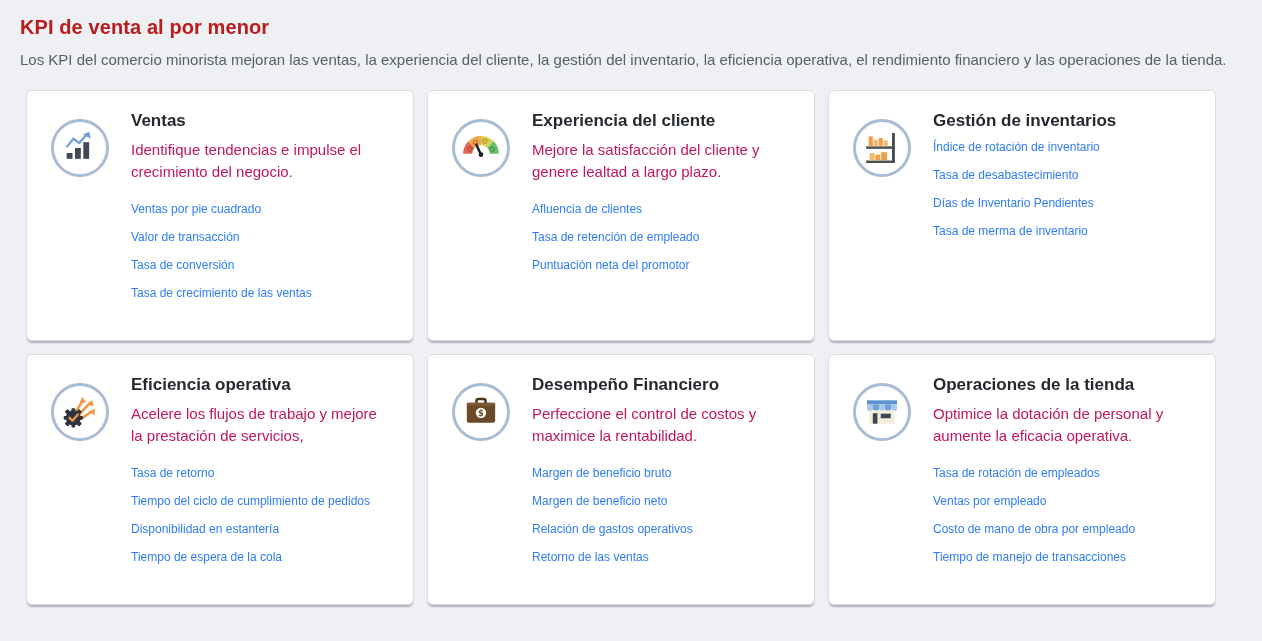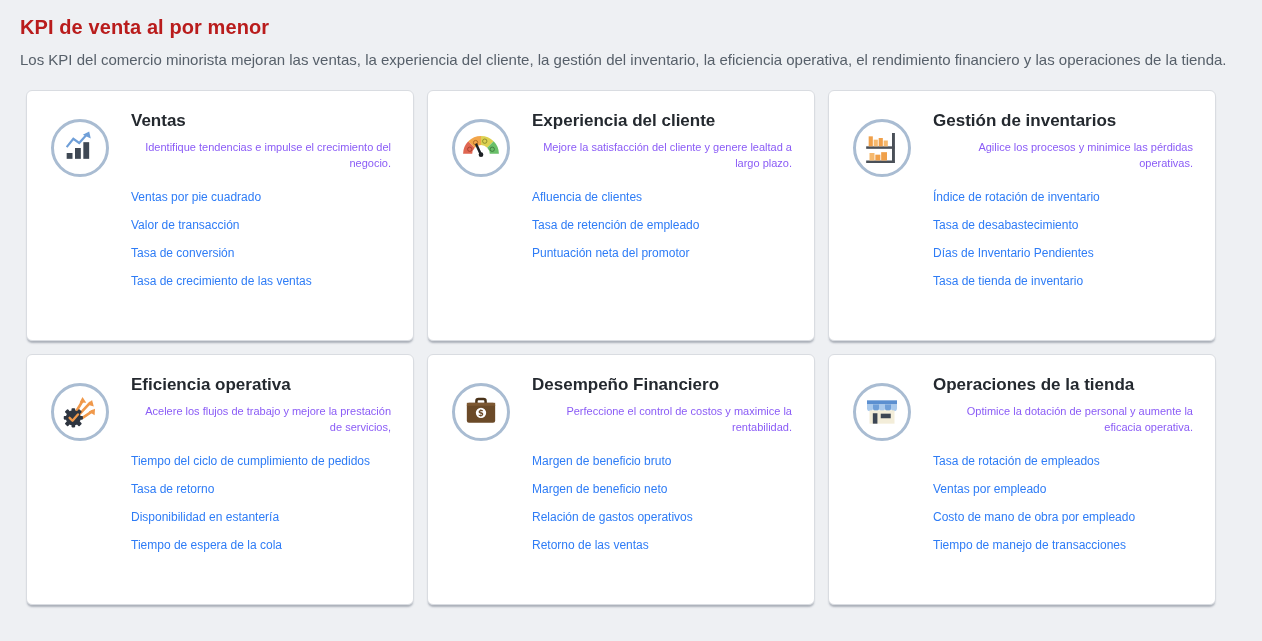--- a/index.html
+++ b/index.html
@@ -57,25 +57,24 @@
   .icon-host { display: block; width: 40px; height: 40px; }
   .icon-host svg { display: block; width: 40px; height: 40px; }
   .card-body { flex: 1 1 auto; padding-left: 22px; min-width: 0; }
   .card-title {
     font-size: 17px;
     font-weight: 700;
     color: #24292f;
     margin: 0 0 8px 0;
   }
   .card-desc {
-    font-size: 11px;
+    font-size: 15px;
     line-height: 1.5;
-    color: #8b5cf6;
+    color: #be185d;
     margin: 0 0 17px 0;
-    text-align: right;
   }
   .kpi-links { display: block; }
   .kpi-link {
     display: block;
     font-size: 12px;
     line-height: 1.35;
     color: #2e7cf6;
     text-decoration: none;
     margin-bottom: 12px;
     cursor: pointer;
@@ -152,26 +151,25 @@
     <rect x="20" y="12" width="5" height="10" fill="#f0a04a"></rect>
     <rect x="26" y="15" width="5" height="7" fill="#f6b96e"></rect>
     <rect x="9" y="30" width="6" height="9" fill="#f6b96e"></rect>
     <rect x="16" y="32" width="6" height="7" fill="#f0a04a"></rect>
     <rect x="23" y="29" width="7" height="10" fill="#f0a04a"></rect>
   </svg>
 </span>
     </div>
     <div class="card-body">
       <h2 class="card-title">Gestión de inventarios</h2>
-      <p class="card-desc">Agilice los procesos y minimice las pérdidas operativas.</p>
       <nav class="kpi-links">
             <a class="kpi-link" href="#">Índice de rotación de inventario</a>
             <a class="kpi-link" href="#">Tasa de desabastecimiento</a>
             <a class="kpi-link" href="#">Días de Inventario Pendientes</a>
-            <a class="kpi-link" href="#">Tasa de tienda de inventario</a>
+            <a class="kpi-link" href="#">Tasa de merma de inventario</a>
           </nav>
     </div>
   </section>
 
   <section class="card">
     <div class="icon-ring">
       <span class="icon-host">
   <svg viewBox="0 0 48 48" xmlns="http://www.w3.org/2000/svg">
     <g stroke="#f0984a" stroke-width="3.2" stroke-linecap="round">
       <line x1="19" y1="24" x2="27" y2="11"></line>
@@ -193,22 +191,22 @@
       <rect x="20.5" y="35.8" width="5" height="4.6" rx="1" transform="rotate(-45 23 38.1)"></rect>
     </g>
     <polyline points="11.5,31 15,34.5 21.5,27" fill="none" stroke="#f0984a" stroke-width="2.8" stroke-linecap="round" stroke-linejoin="round"></polyline>
   </svg>
 </span>
     </div>
     <div class="card-body">
       <h2 class="card-title">Eficiencia operativa</h2>
       <p class="card-desc">Acelere los flujos de trabajo y mejore la prestación de servicios,</p>
       <nav class="kpi-links">
+            <a class="kpi-link" href="#">Tasa de retorno</a>
             <a class="kpi-link" href="#">Tiempo del ciclo de cumplimiento de pedidos</a>
-            <a class="kpi-link" href="#">Tasa de retorno</a>
             <a class="kpi-link" href="#">Disponibilidad en estantería</a>
             <a class="kpi-link" href="#">Tiempo de espera de la cola</a>
           </nav>
     </div>
   </section>
 
   <section class="card">
     <div class="icon-ring">
       <span class="icon-host">
   <svg viewBox="0 0 48 48" xmlns="http://www.w3.org/2000/svg">

